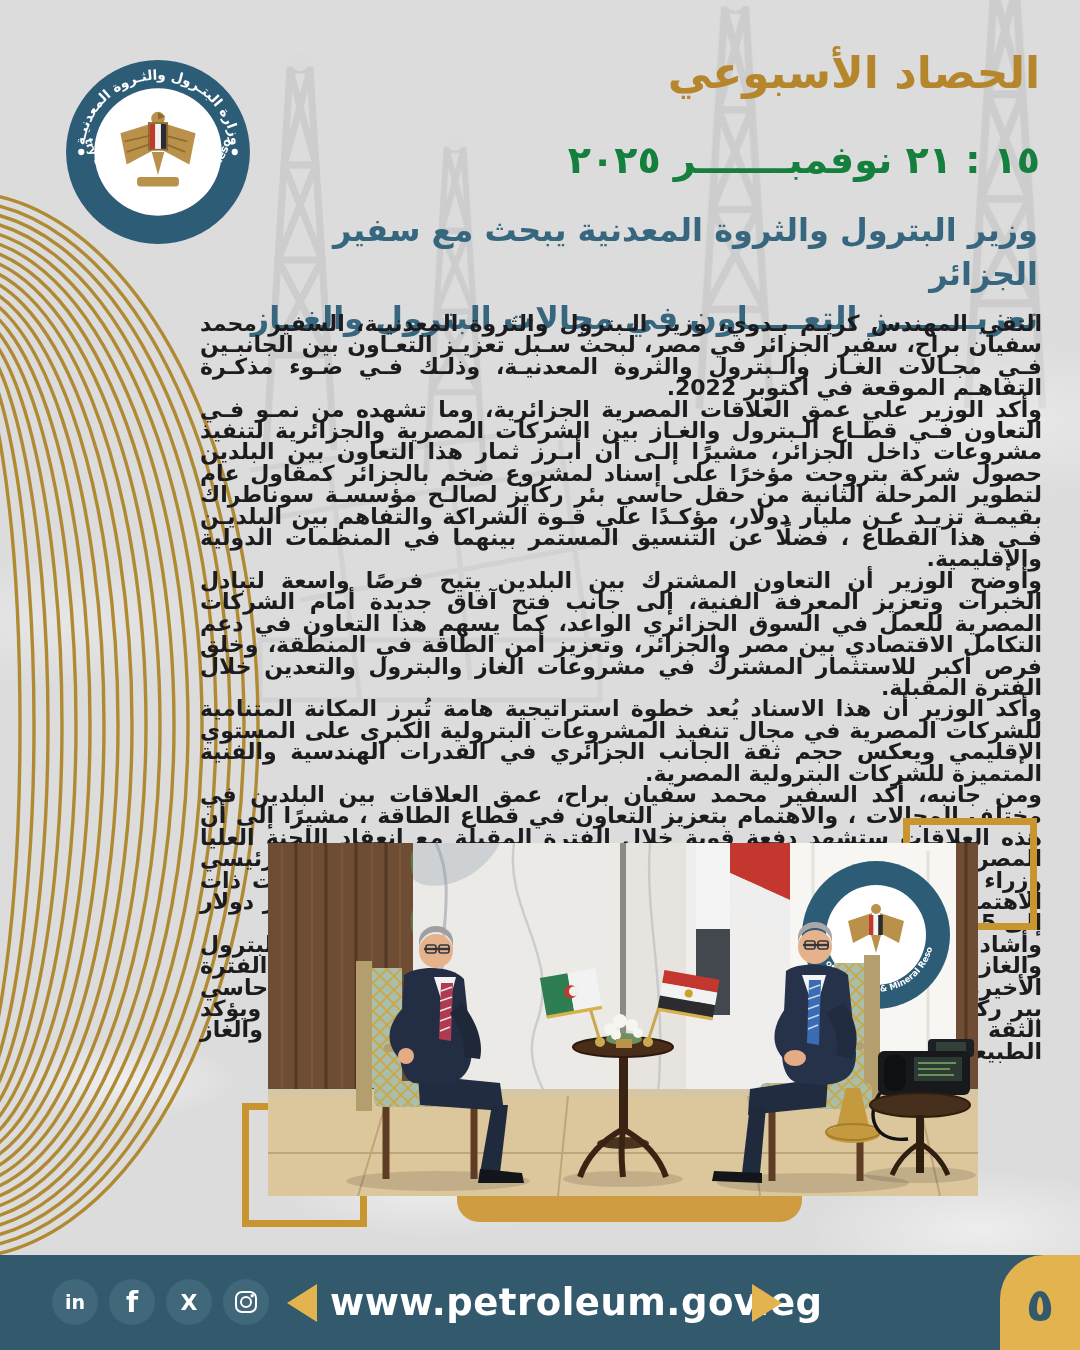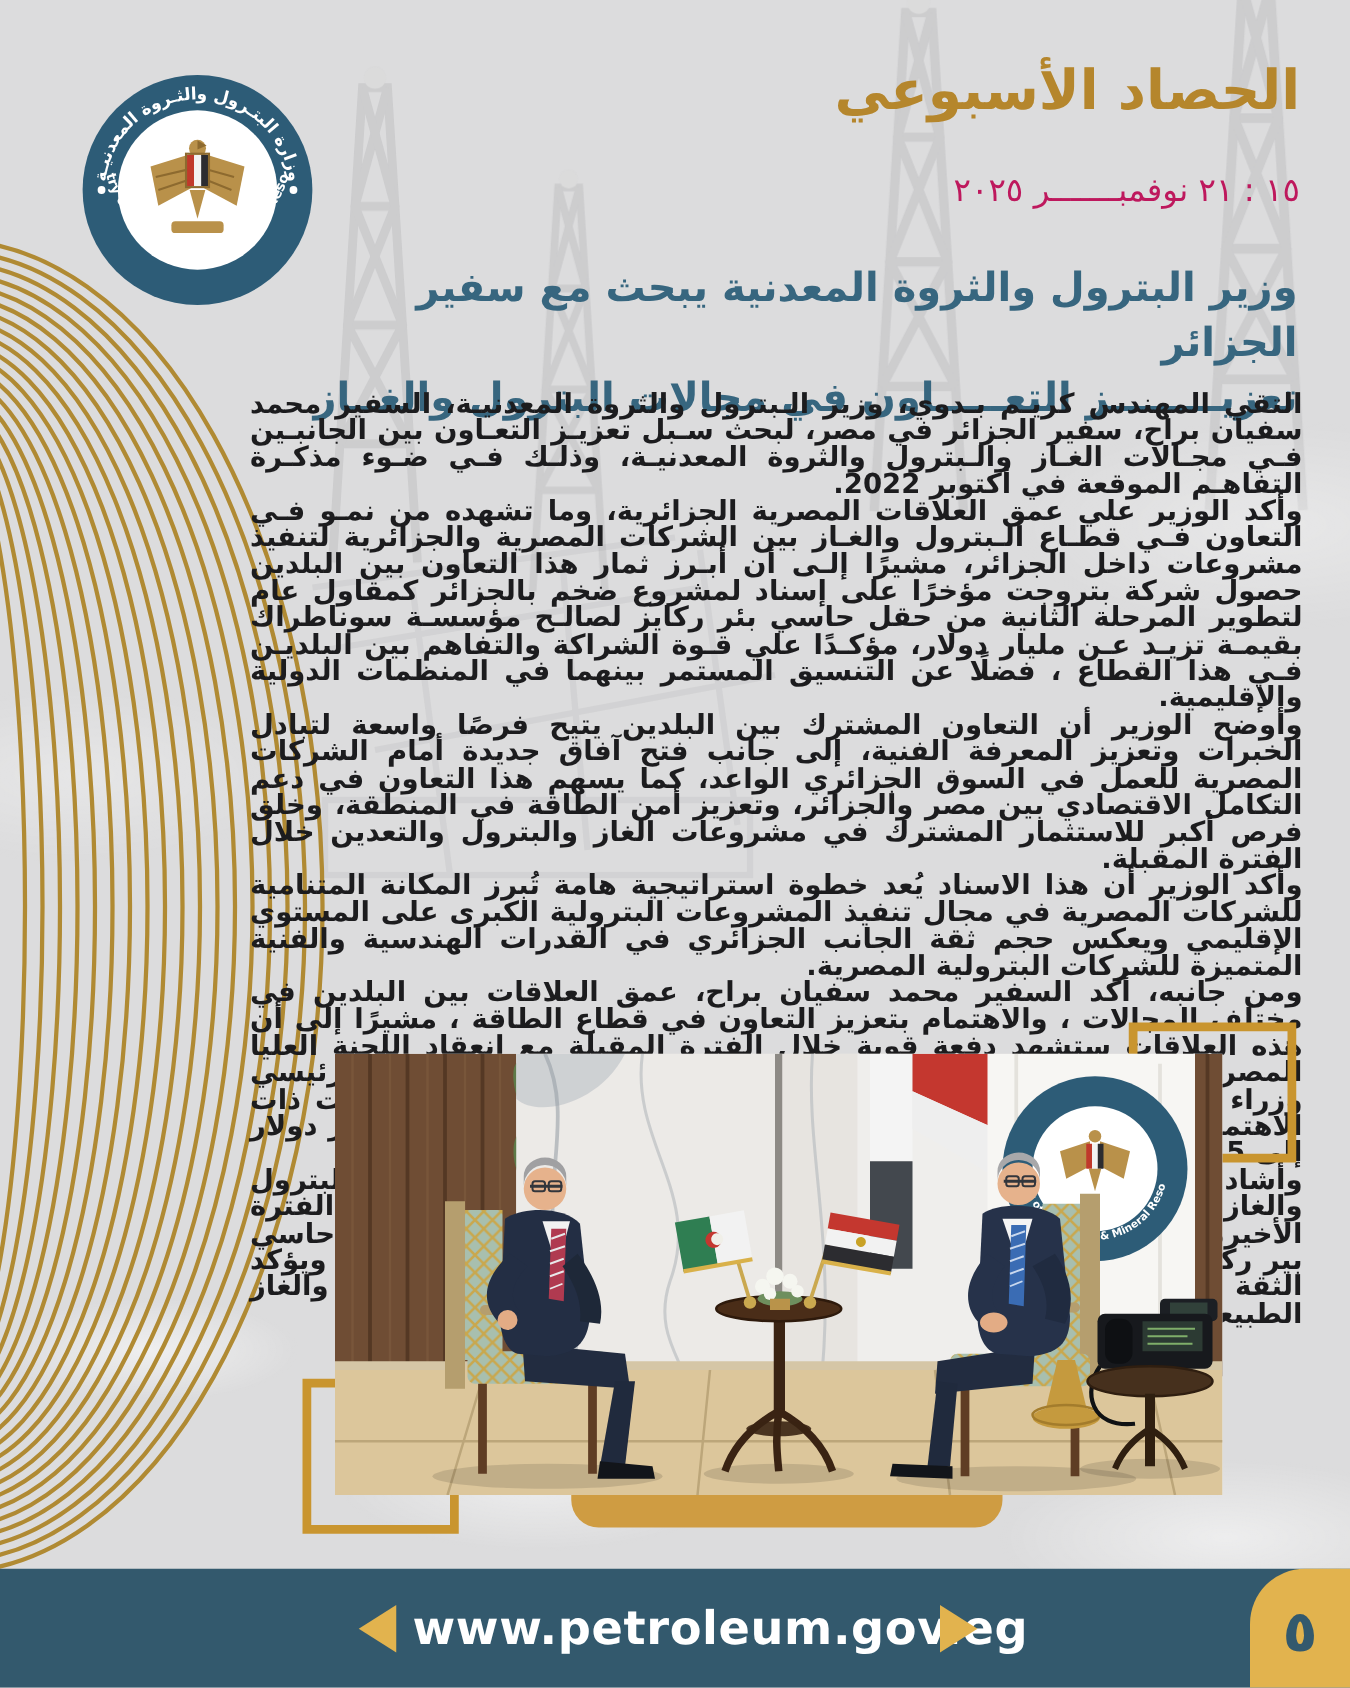--- a/index.html
+++ b/index.html
@@ -27,21 +27,21 @@
   .logo{position:absolute;left:64px;top:58px;width:188px;height:188px;}
   .page-title{
     position:absolute;right:40px;top:48px;left:380px;
     direction:rtl;text-align:right;
     font-size:44px;font-weight:bold;color:#b5862c;line-height:1.15;
     letter-spacing:0;
   }
   .date-range{
     position:absolute;right:40px;top:138px;left:380px;
     direction:rtl;text-align:right;
-    font-size:26px;font-weight:normal;color:#be185d;
+    font-size:38px;font-weight:bold;color:#15803d;
   }
   .headline{
     position:absolute;right:42px;left:250px;top:208px;
     direction:rtl;
     font-size:32px;font-weight:bold;color:#37667f;line-height:44px;
   }
   
   .body-text{
     position:absolute;right:38px;left:200px;top:301px;height:530px;
     direction:rtl;text-align:justify;
@@ -352,20 +352,32 @@
       <rect x="616" y="212" width="22" height="36" rx="9" fill="#0e1013"></rect>
       <path d="M612,250 C598,270 604,300 640,296" stroke="#101214" stroke-width="3.4" fill="none"></path>
       <ellipse cx="652" cy="262" rx="50" ry="12" fill="#46301d"></ellipse>
       <ellipse cx="652" cy="262" rx="50" ry="12" fill="none" stroke="#2f1e10" stroke-width="2"></ellipse>
       <rect x="648" y="272" width="8" height="58" fill="#2f1f10"></rect>
       <path d="M652,300 C636,310 628,322 624,332 M652,300 C668,310 676,322 680,332" stroke="#2f1f10" stroke-width="5" fill="none"></path>
     </g>
   </svg>
 
   <div class="footer">
+    <div class="social">
+      <div class="soc linkedin">in</div>
+      <div class="soc facebook">f</div>
+      <div class="soc x">X</div>
+      <div class="soc instagram">
+        <svg width="26" height="26" viewBox="0 0 26 26">
+          <rect x="3" y="3" width="20" height="20" rx="6" fill="none" stroke="#fff" stroke-width="2"></rect>
+          <circle cx="13" cy="13" r="5" fill="none" stroke="#fff" stroke-width="2"></circle>
+          <circle cx="19.2" cy="6.8" r="1.7" fill="#fff"></circle>
+        </svg>
+      </div>
+    </div>
     <div class="tri-left"></div>
     <div class="site">www.petroleum.gov.eg</div>
     <div class="tri-right"></div>
     <div class="corner">
       <span class="page-num">٥</span>
     </div>
   </div>
 
 </div>
 

